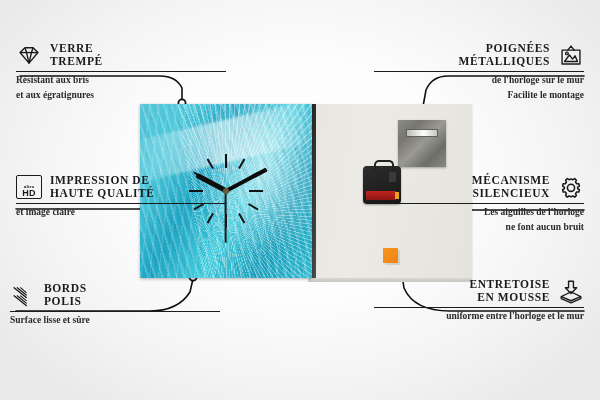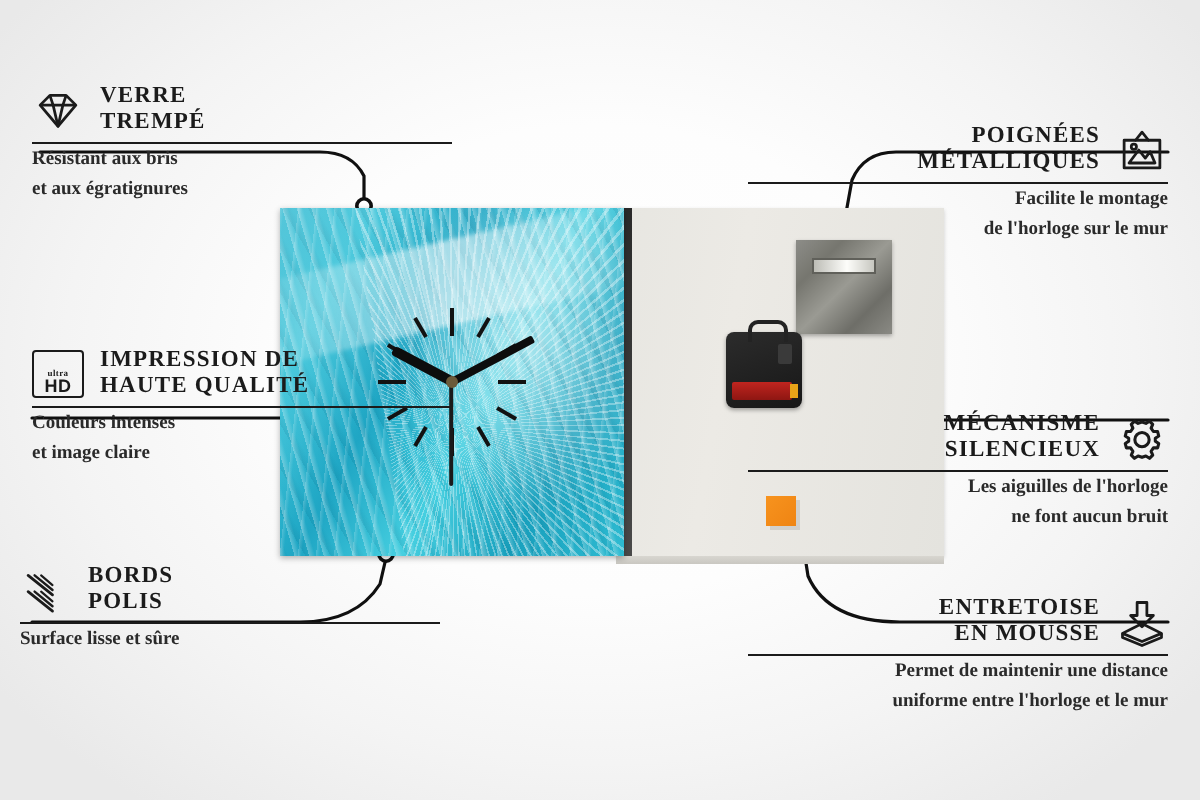--- a/index.html
+++ b/index.html
@@ -222,21 +222,21 @@
   .feature {
     position: absolute;
     width: 210px;
   }
   .feature .head {
     display: flex;
     align-items: center;
     gap: 8px;
   }
   .feature.left .head { justify-content: flex-start; }
-  .feature.right .head { justify-content: flex-end; margin-top: 20px; }
+  .feature.right .head { justify-content: flex-end; }
   .feature .title {
     font-family: "Liberation Serif", serif;
     font-weight: bold;
     font-size: 11.5px;
     letter-spacing: 0.6px;
     line-height: 13px;
     color: #1b1b1b;
     text-transform: uppercase;
   }
   .feature.right .title { text-align: right; }
@@ -286,21 +286,21 @@
     letter-spacing: 0.3px;
     color: #1b1b1b;
     font-family: "Liberation Sans", sans-serif;
   }
 
   
   #f-verre      { left: 16px;  top: 42px; }
   #f-impression { left: 16px;  top: 174px; }
   #f-bords      { left: 10px;  top: 282px; }
   #f-poignees   { left: 374px; top: 42px; text-align: right; }
-  #f-mecanisme  { left: 374px; top: 186px; text-align: right; }
+  #f-mecanisme  { left: 374px; top: 174px; text-align: right; }
   #f-entretoise { left: 374px; top: 278px; text-align: right; }
 </style>
 </head>
 <body>
 
 <div id="canvas">
 
   <svg id="wires" viewBox="0 0 600 400">
     <g fill="none" stroke="#101010" stroke-width="1.6" stroke-linecap="round">
       <path d="M20,76 L160,76 Q176,76 182,88 L182,100"></path>
@@ -412,21 +412,20 @@
       <div class="hd-box">
         <span class="hd-small">ultra</span>
         <span class="hd-big">HD</span>
       </div>
       <div>
         <div class="title">IMPRESSION DE</div>
         <div class="title">HAUTE QUALITÉ</div>
       </div>
     </div>
     <div class="rule"></div>
-    <div class="desc">Couleurs intenses</div>
     <div class="desc">et image claire</div>
   </div>
 
   <div class="feature left" id="f-bords">
     <div class="head">
       <svg class="icon" viewBox="0 0 32 32">
         <g fill="none" stroke="#1b1b1b" stroke-linecap="round">
           <path d="M5,7 L20,19" stroke-width="1.7"></path>
           <path d="M9,7 L20,16" stroke-width="1.5"></path>
           <path d="M13,7 L20,13" stroke-width="1.3"></path>
@@ -453,22 +452,22 @@
       <svg class="icon" viewBox="0 0 32 32">
         <g fill="none" stroke="#1b1b1b" stroke-width="1.7" stroke-linejoin="round">
           <rect x="5" y="10" width="22" height="17"></rect>
           <path d="M8,24 L14,16 L18,21 L21,17 L24,24 Z" stroke-linecap="round"></path>
           <circle cx="11" cy="14" r="1.6"></circle>
           <path d="M12,10 L16,5 L20,10" stroke-linecap="round"></path>
         </g>
       </svg>
     </div>
     <div class="rule"></div>
+    <div class="desc">de l'horloge sur le mur</div>
     <div class="desc">Facilite le montage</div>
-    <div class="desc">de l'horloge sur le mur</div>
   </div>
 
   <div class="feature right" id="f-mecanisme">
     <div class="head">
       <div>
         <div class="title">MÉCANISME</div>
         <div class="title">SILENCIEUX</div>
       </div>
       <svg class="icon" viewBox="0 0 32 32">
         <g fill="none" stroke="#1b1b1b" stroke-width="1.9" stroke-linejoin="round">
@@ -491,17 +490,16 @@
       </div>
       <svg class="icon" viewBox="0 0 32 32">
         <g fill="none" stroke="#1b1b1b" stroke-width="1.7" stroke-linejoin="round">
           <path d="M13,4 L19,4 L19,12 L23,12 L16,19 L9,12 L13,12 Z"></path>
           <path d="M10,20 L16,17 L22,20 L28,23 L16,28 L4,23 Z"></path>
           <path d="M4,23 L4,25.5 L16,30.5 L28,25.5 L28,23"></path>
         </g>
       </svg>
     </div>
     <div class="rule"></div>
-    <div class="desc">Permet de maintenir une distance</div>
     <div class="desc">uniforme entre l'horloge et le mur</div>
   </div>
 
 </div>
 
 </body></html>

